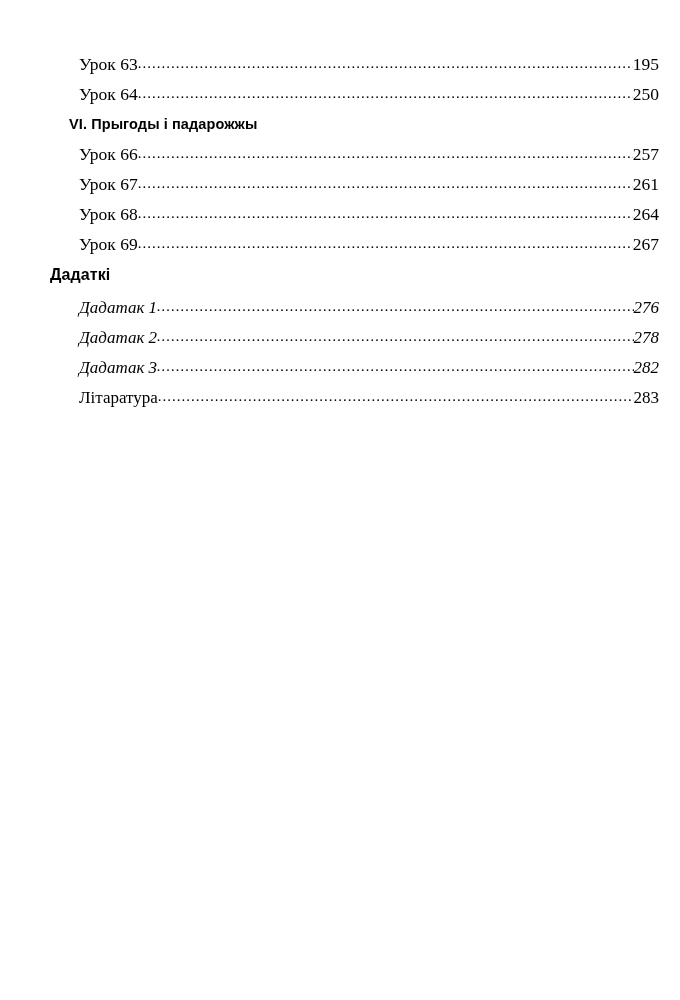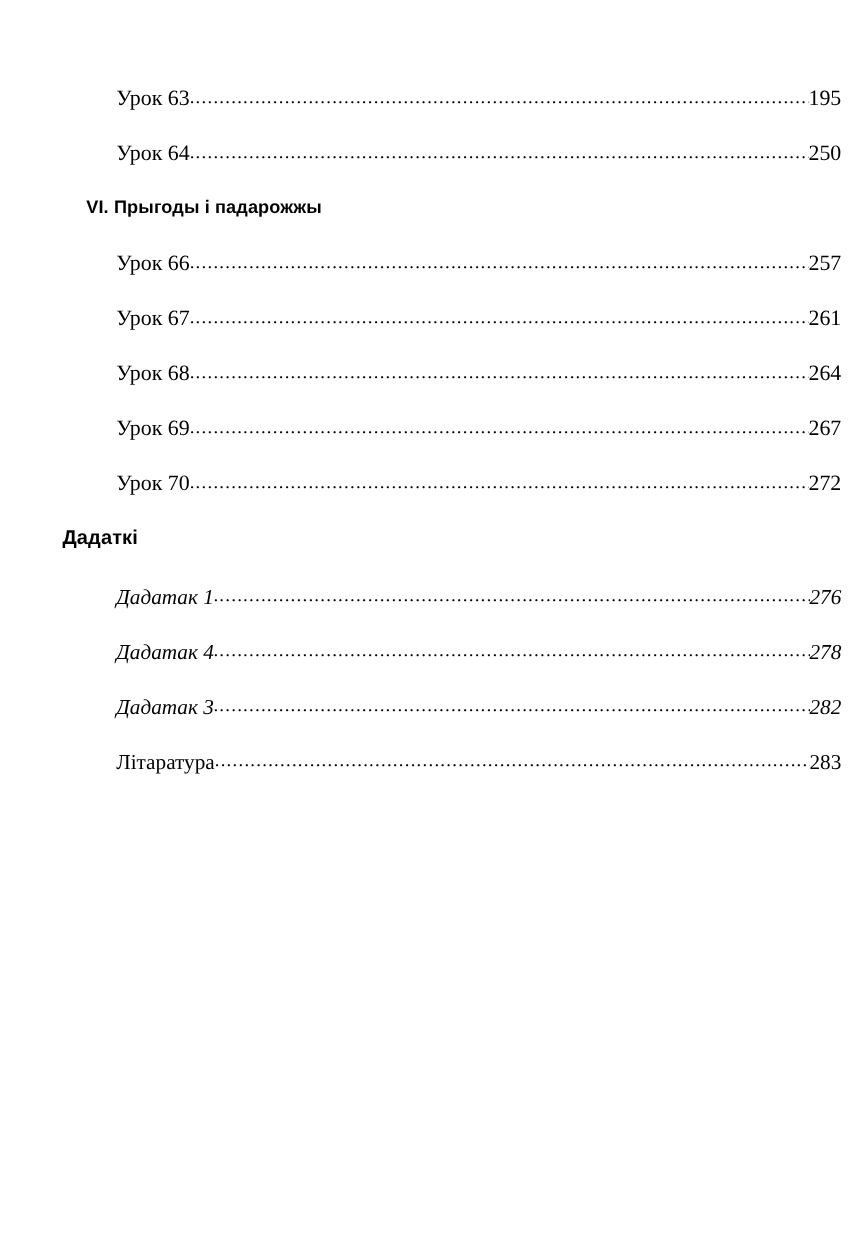--- a/index.html
+++ b/index.html
@@ -25,21 +25,21 @@
     list-style: none;
     margin: 0;
     padding: 0;
   }
   
   .toc-row {
     display: flex;
     align-items: baseline;
     width: 100%;
     line-height: 1.0;
-    margin: 18px;
+    margin: 4px;
     padding: 0;
   }
   .toc-row .label {
     white-space: nowrap;
     flex: 0 0 auto;
   }
   .toc-row .leader {
     flex: 1 1 auto;
     overflow: hidden;
     white-space: nowrap;
@@ -148,38 +148,33 @@
       <span class="leader"></span>
       <span class="page-no">264</span>
     </div>
 
     <div class="toc-row entry-lesson">
       <span class="label">Урок 69</span>
       <span class="leader"></span>
       <span class="page-no">267</span>
     </div>
 
-    <div class="toc-row entry-lesson">
-      <span class="label">Урок 70</span>
-      <span class="leader"></span>
-      <span class="page-no">272</span>
-    </div>
 
     <div class="appendix-heading">
       <span class="label">Дадаткі</span>
     </div>
 
     <div class="toc-row entry-appendix">
       <span class="label">Дадатак 1</span>
       <span class="leader"></span>
       <span class="page-no">276</span>
     </div>
 
     <div class="toc-row entry-appendix">
-      <span class="label">Дадатак 4</span>
+      <span class="label">Дадатак 2</span>
       <span class="leader"></span>
       <span class="page-no">278</span>
     </div>
 
     <div class="toc-row entry-appendix">
       <span class="label">Дадатак 3</span>
       <span class="leader"></span>
       <span class="page-no">282</span>
     </div>
 

